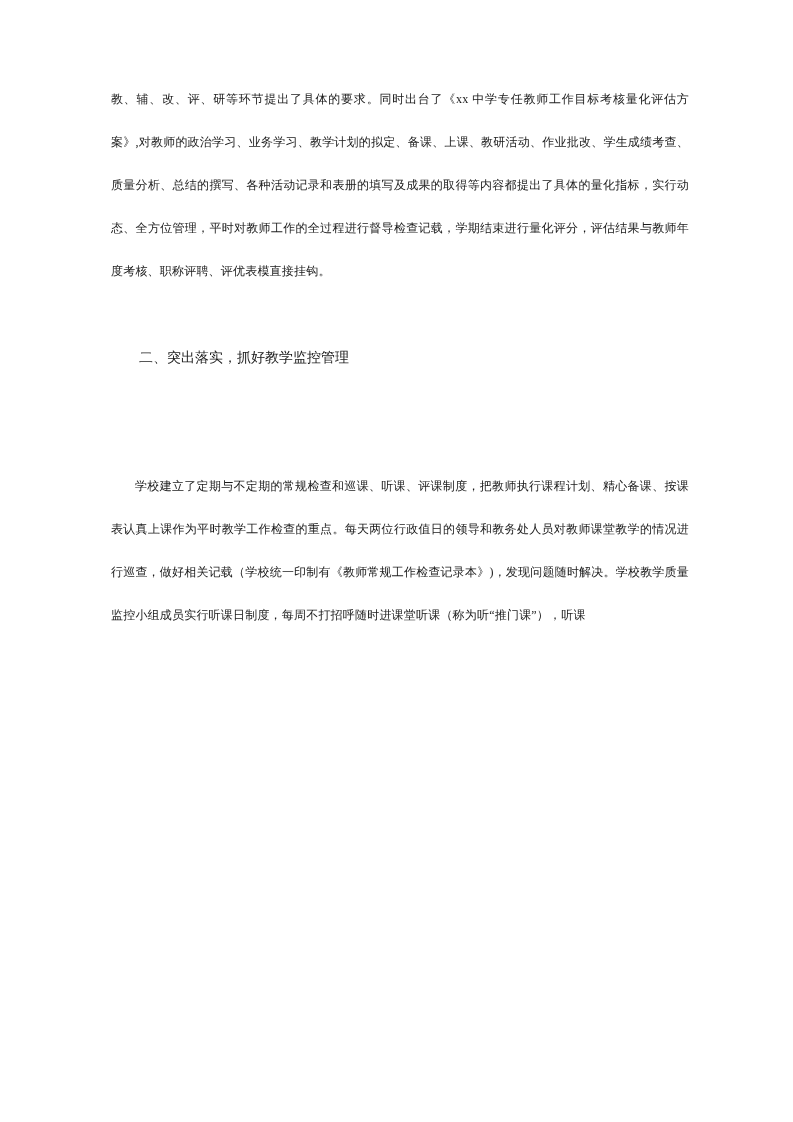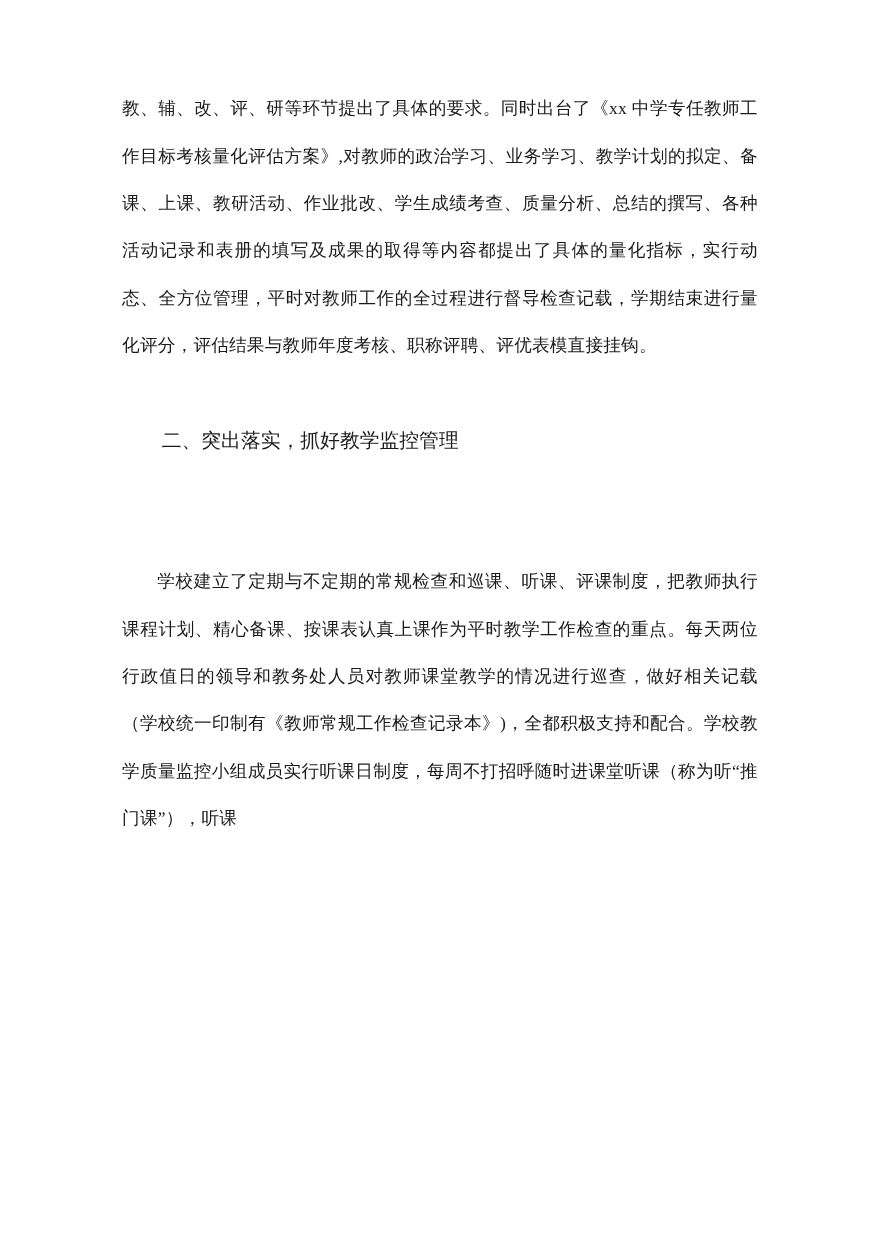--- a/index.html
+++ b/index.html
@@ -18,39 +18,39 @@
     box-sizing: border-box;
     overflow: hidden;
   }
   .doc-body {
     position: absolute;
     left: 111px;
     top: 78px;
     width: 578px;
   }
   .para {
-    font-size: 16px;
+    font-size: 12px;
     line-height: 43px;
     color: #1a1a1a;
     text-align: justify;
     text-justify: inter-ideograph;
     margin: 0;
     letter-spacing: 0.2px;
   }
   .para.indent {
     text-indent: 2em;
   }
   .gap-large {
     height: 43px;
   }
   .gap-small {
     height: 43px;
   }
   .heading {
-    font-size: 18px;
+    font-size: 14px;
     line-height: 43px;
     color: #1a1a1a;
     margin: 0;
     text-indent: 2em;
     font-family: "Liberation Sans", sans-serif;
   }
 </style>
 </head>
 <body>
 
@@ -61,16 +61,16 @@
 
     <div class="gap-large"></div>
 
     <p class="heading">二、突出落实，抓好教学监控管理</p>
 
     <div class="gap-small"></div>
 
 
     <div class="gap-small"></div>
 
-    <p class="para indent">学校建立了定期与不定期的常规检查和巡课、听课、评课制度，把教师执行课程计划、精心备课、按课表认真上课作为平时教学工作检查的重点。每天两位行政值日的领导和教务处人员对教师课堂教学的情况进行巡查，做好相关记载（学校统一印制有《教师常规工作检查记录本》)，全都积极支持和配合。学校教学质量监控小组成员实行听课日制度，每周不打招呼随时进课堂听课（称为听“推门课”），听课</p>
+    <p class="para indent">学校建立了定期与不定期的常规检查和巡课、听课、评课制度，把教师执行课程计划、精心备课、按课表认真上课作为平时教学工作检查的重点。每天两位行政值日的领导和教务处人员对教师课堂教学的情况进行巡查，做好相关记载（学校统一印制有《教师常规工作检查记录本》)，发现问题随时解决。学校教学质量监控小组成员实行听课日制度，每周不打招呼随时进课堂听课（称为听“推门课”），听课</p>
 
   </div>
 </div>
 
 </body></html>

